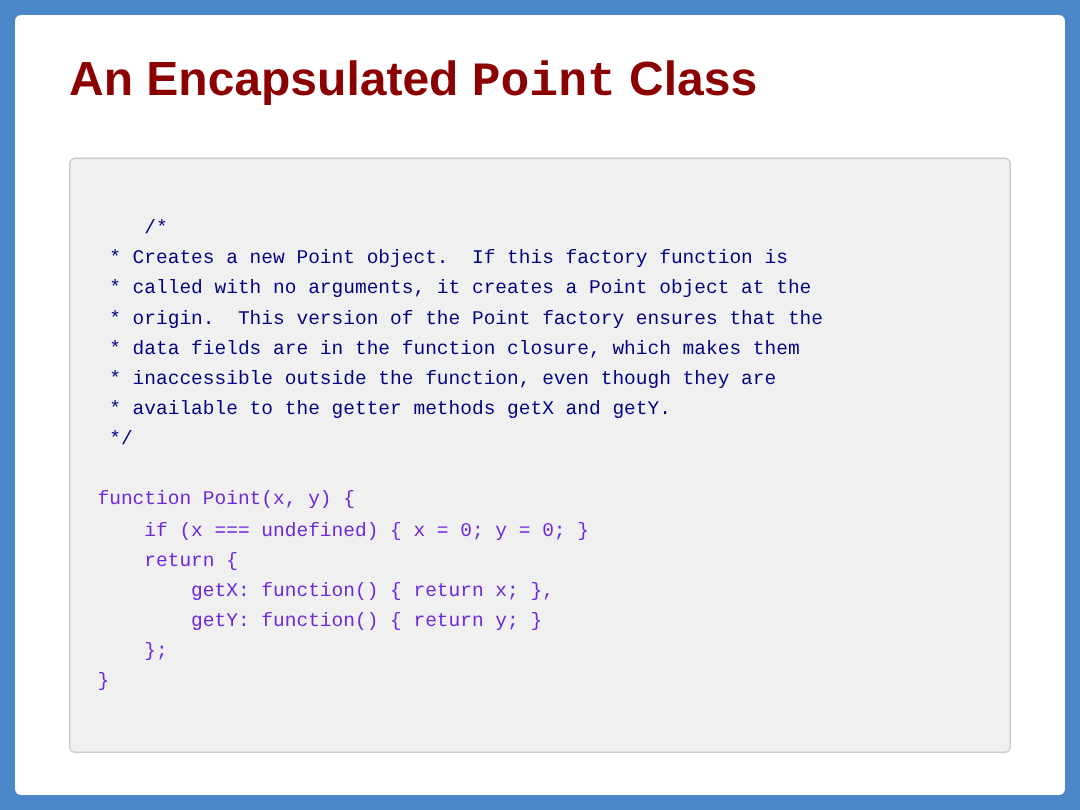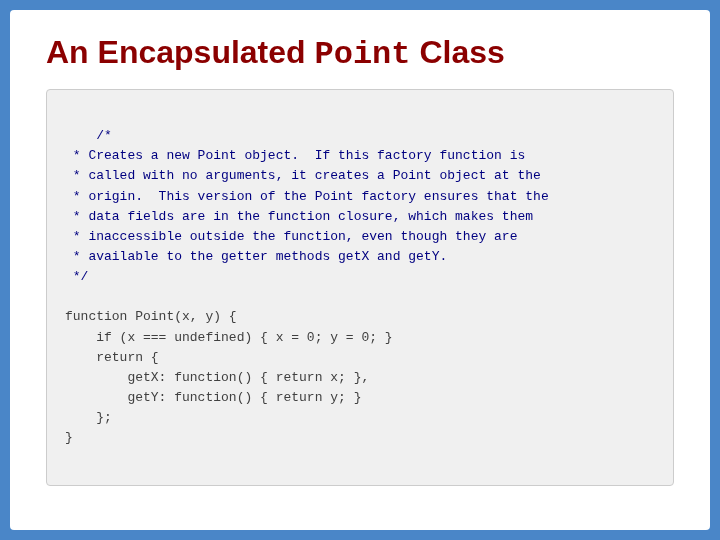--- a/index.html
+++ b/index.html
@@ -19,21 +19,21 @@
     }
 
     .slide {
       width: 700px;
       height: 520px;
       background: white;
       border-radius: 4px;
       padding: 24px 36px;
       display: flex;
       flex-direction: column;
-      gap: 16px;
+      gap: 32px;
     }
 
     .title {
       font-size: 32px;
       font-weight: bold;
       color: #8B0000;
       font-family: Arial, sans-serif;
     }
 
     .title .code-inline {
@@ -52,21 +52,21 @@
       color: #000080;
       line-height: 1.55;
       white-space: pre;
     }
 
     .comment {
       color: #000080;
     }
 
     .code-body {
-      color: #404040;
+      color: #6d28d9;
     }
   </style>
 </head>
 <body>
 
 <div class="slide">
   <h1 class="title">
     <span>An Encapsulated </span><span class="code-inline">Point</span><span> Class</span>
   </h1>
 

